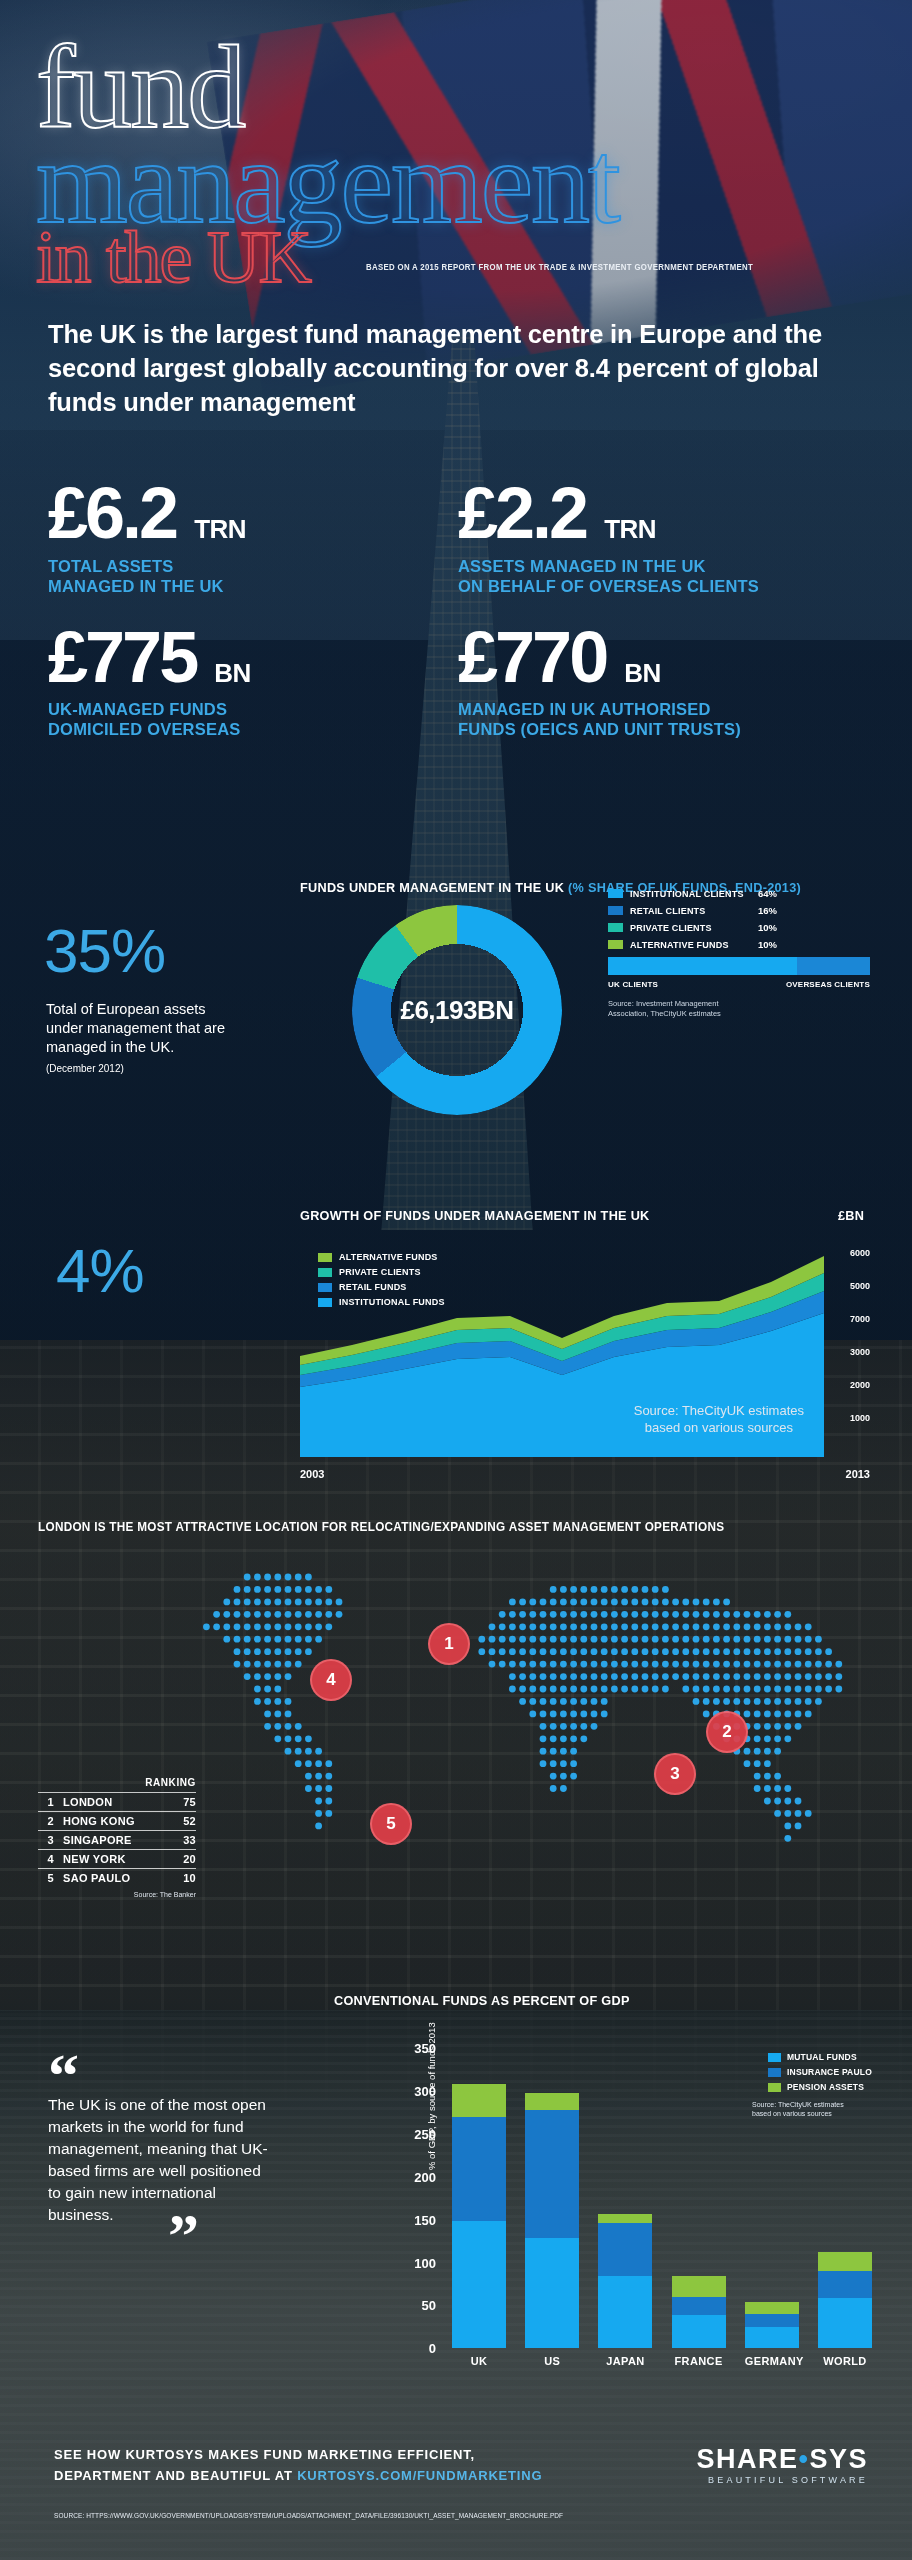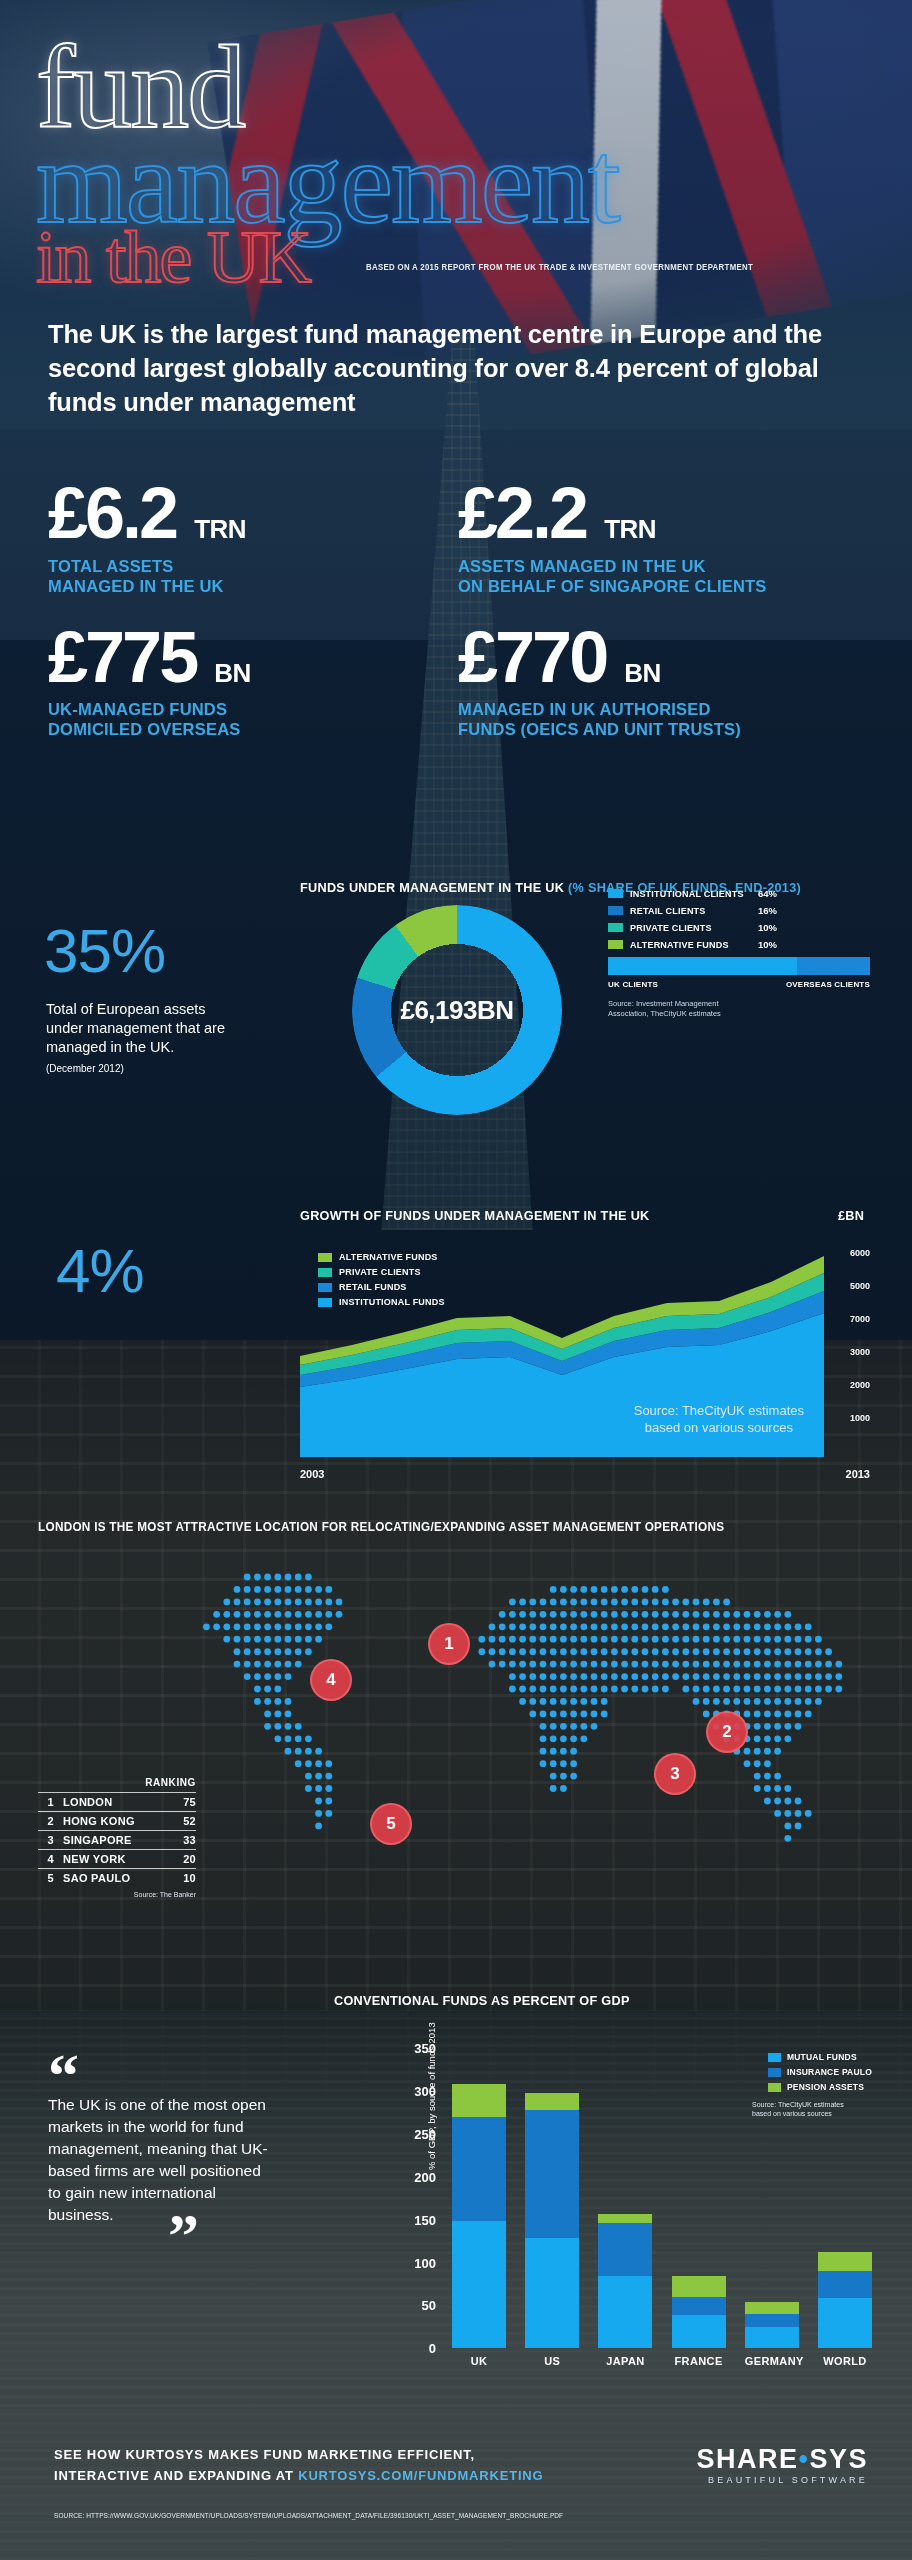--- a/index.html
+++ b/index.html
@@ -235,21 +235,21 @@
   <div class="stats">
     <div class="stat-row">
       <div class="stat">
         <div class="stat-val"><span>£6.2</span><span class="unit">TRN</span></div>
         <div class="stat-cap" style="white-space:pre-line">TOTAL ASSETS
 MANAGED IN THE UK</div>
       </div>
       <div class="stat">
         <div class="stat-val"><span>£2.2</span><span class="unit">TRN</span></div>
         <div class="stat-cap" style="white-space:pre-line">ASSETS MANAGED IN THE UK
-ON BEHALF OF SINGAPORE CLIENTS</div>
+ON BEHALF OF OVERSEAS CLIENTS</div>
       </div>
     </div>
     <div class="stat-row">
       <div class="stat">
         <div class="stat-val"><span>£775</span><span class="unit">BN</span></div>
         <div class="stat-cap" style="white-space:pre-line">UK-MANAGED FUNDS
 DOMICILED OVERSEAS</div>
       </div>
       <div class="stat">
         <div class="stat-val"><span>£770</span><span class="unit">BN</span></div>
@@ -970,21 +970,21 @@
           <span class="nm">PENSION ASSETS</span>
         </div>
     </div>
     <div class="bars-src" style="white-space:pre-line">Source: TheCityUK estimates
 based on various sources</div>
   </div>
 
   <div class="footer">
     <div class="f-txt">
       <div>SEE HOW KURTOSYS MAKES FUND MARKETING EFFICIENT,</div>
-      <div><span>INTERACTIVE AND EXPANDING AT </span><span class="lnk">KURTOSYS.COM/FUNDMARKETING</span></div>
+      <div><span>DEPARTMENT AND BEAUTIFUL AT </span><span class="lnk">KURTOSYS.COM/FUNDMARKETING</span></div>
     </div>
     <div class="f-src">SOURCE: HTTPS://WWW.GOV.UK/GOVERNMENT/UPLOADS/SYSTEM/UPLOADS/ATTACHMENT_DATA/FILE/396130/UKTI_ASSET_MANAGEMENT_BROCHURE.PDF</div>
     <div class="logo">
       <div class="l1"><span>SHARE</span><span class="o">•</span><span>SYS</span></div>
       <div class="l2">BEAUTIFUL SOFTWARE</div>
     </div>
   </div>
 
 </div>
 

